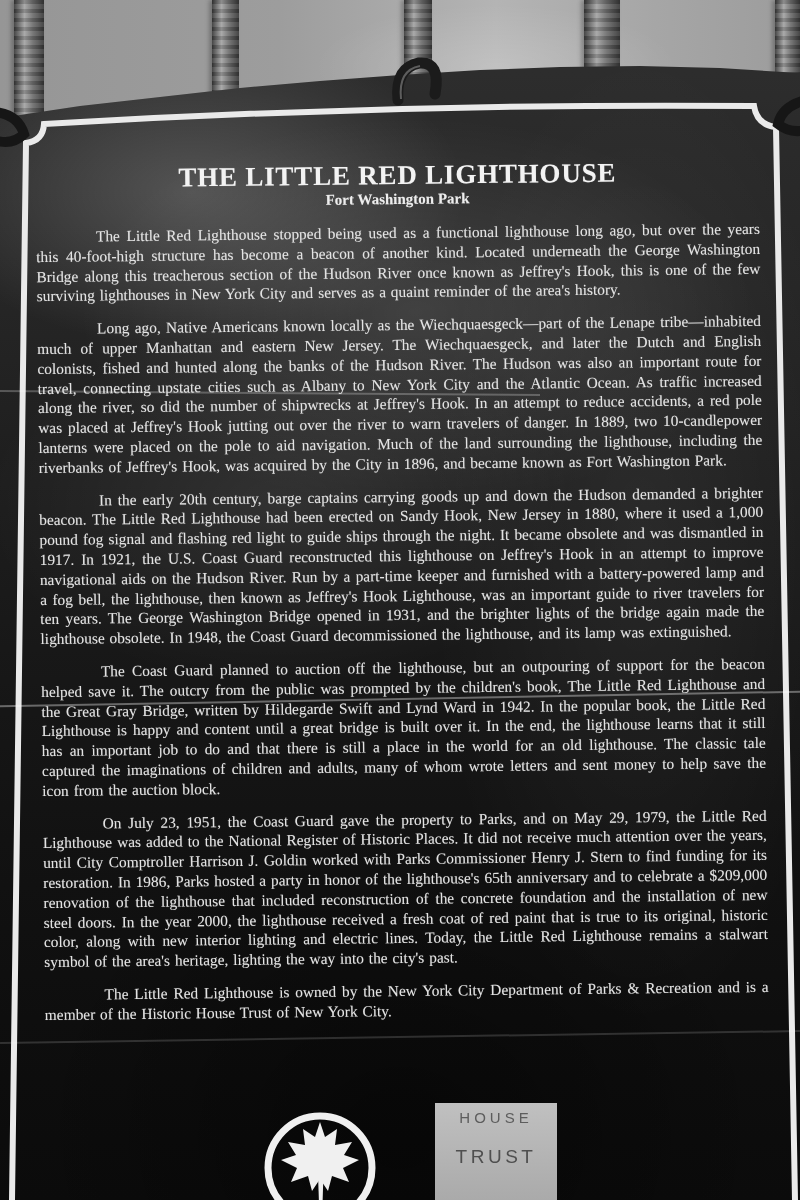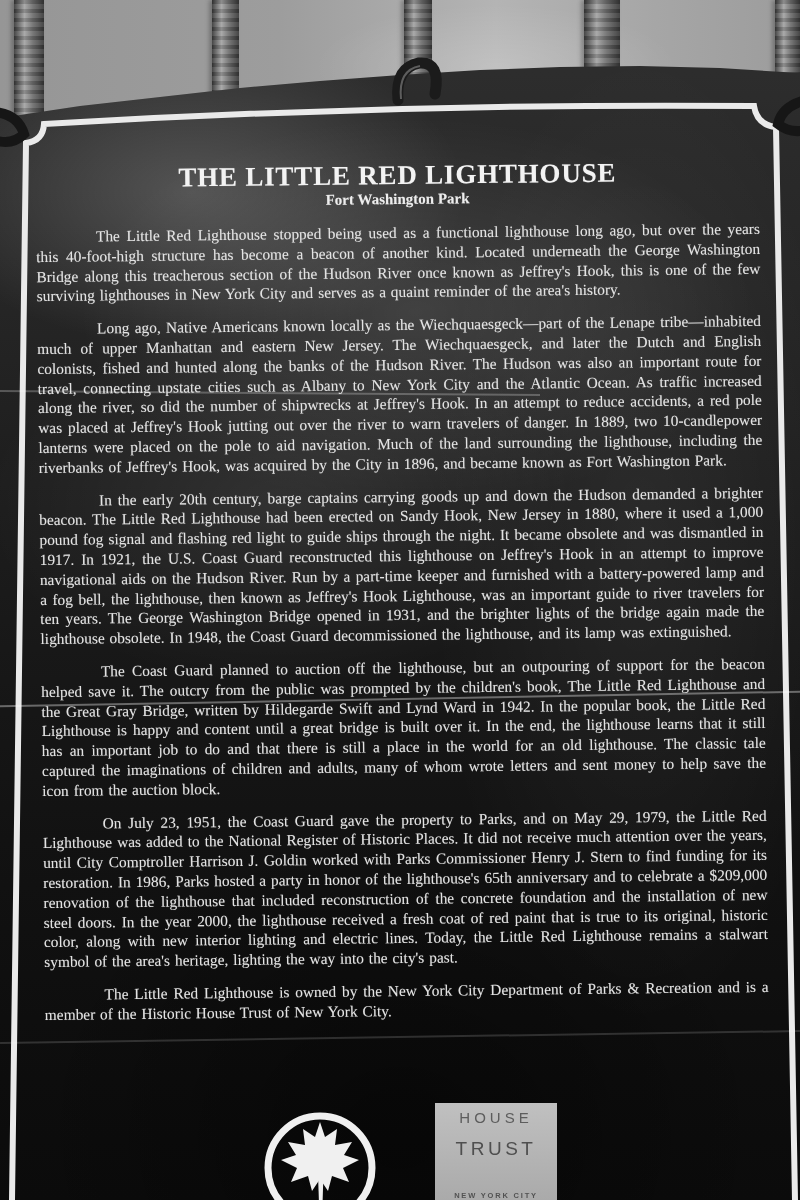--- a/index.html
+++ b/index.html
@@ -62,21 +62,21 @@
   
   svg.leaf{position:absolute;left:256px;top:1104px;z-index:4;}
 
   
   .hht{position:absolute;left:435px;top:1103px;width:122px;height:97px;z-index:4;
        background:linear-gradient(180deg,#c0c0c0,#aaaaaa);
        font-family:"Liberation Sans", sans-serif;color:#565656;
        display:flex;flex-direction:column;align-items:center;}
   .hht svg{display:block;margin-top:8px;}
   .hht-house{font-size:15px;letter-spacing:4px;margin-top:-2px;color:#5d5d5d;}
-  .hht-trust{font-size:19px;letter-spacing:3.5px;margin-top:12px;color:#4f4f4f;}
+  .hht-trust{font-size:19px;letter-spacing:3.5px;margin-top:20px;color:#4f4f4f;}
   .hht-rule{width:34px;height:1px;background:#6f6f6f;margin-top:7px;}
   .hht-city{font-size:7.5px;letter-spacing:1.8px;margin-top:24px;font-weight:bold;color:#525252;}
 </style>
 </head>
 <body>
 
 <div class="scene">
 
   <div class="wall">
     <div class="bar bar1"></div>

